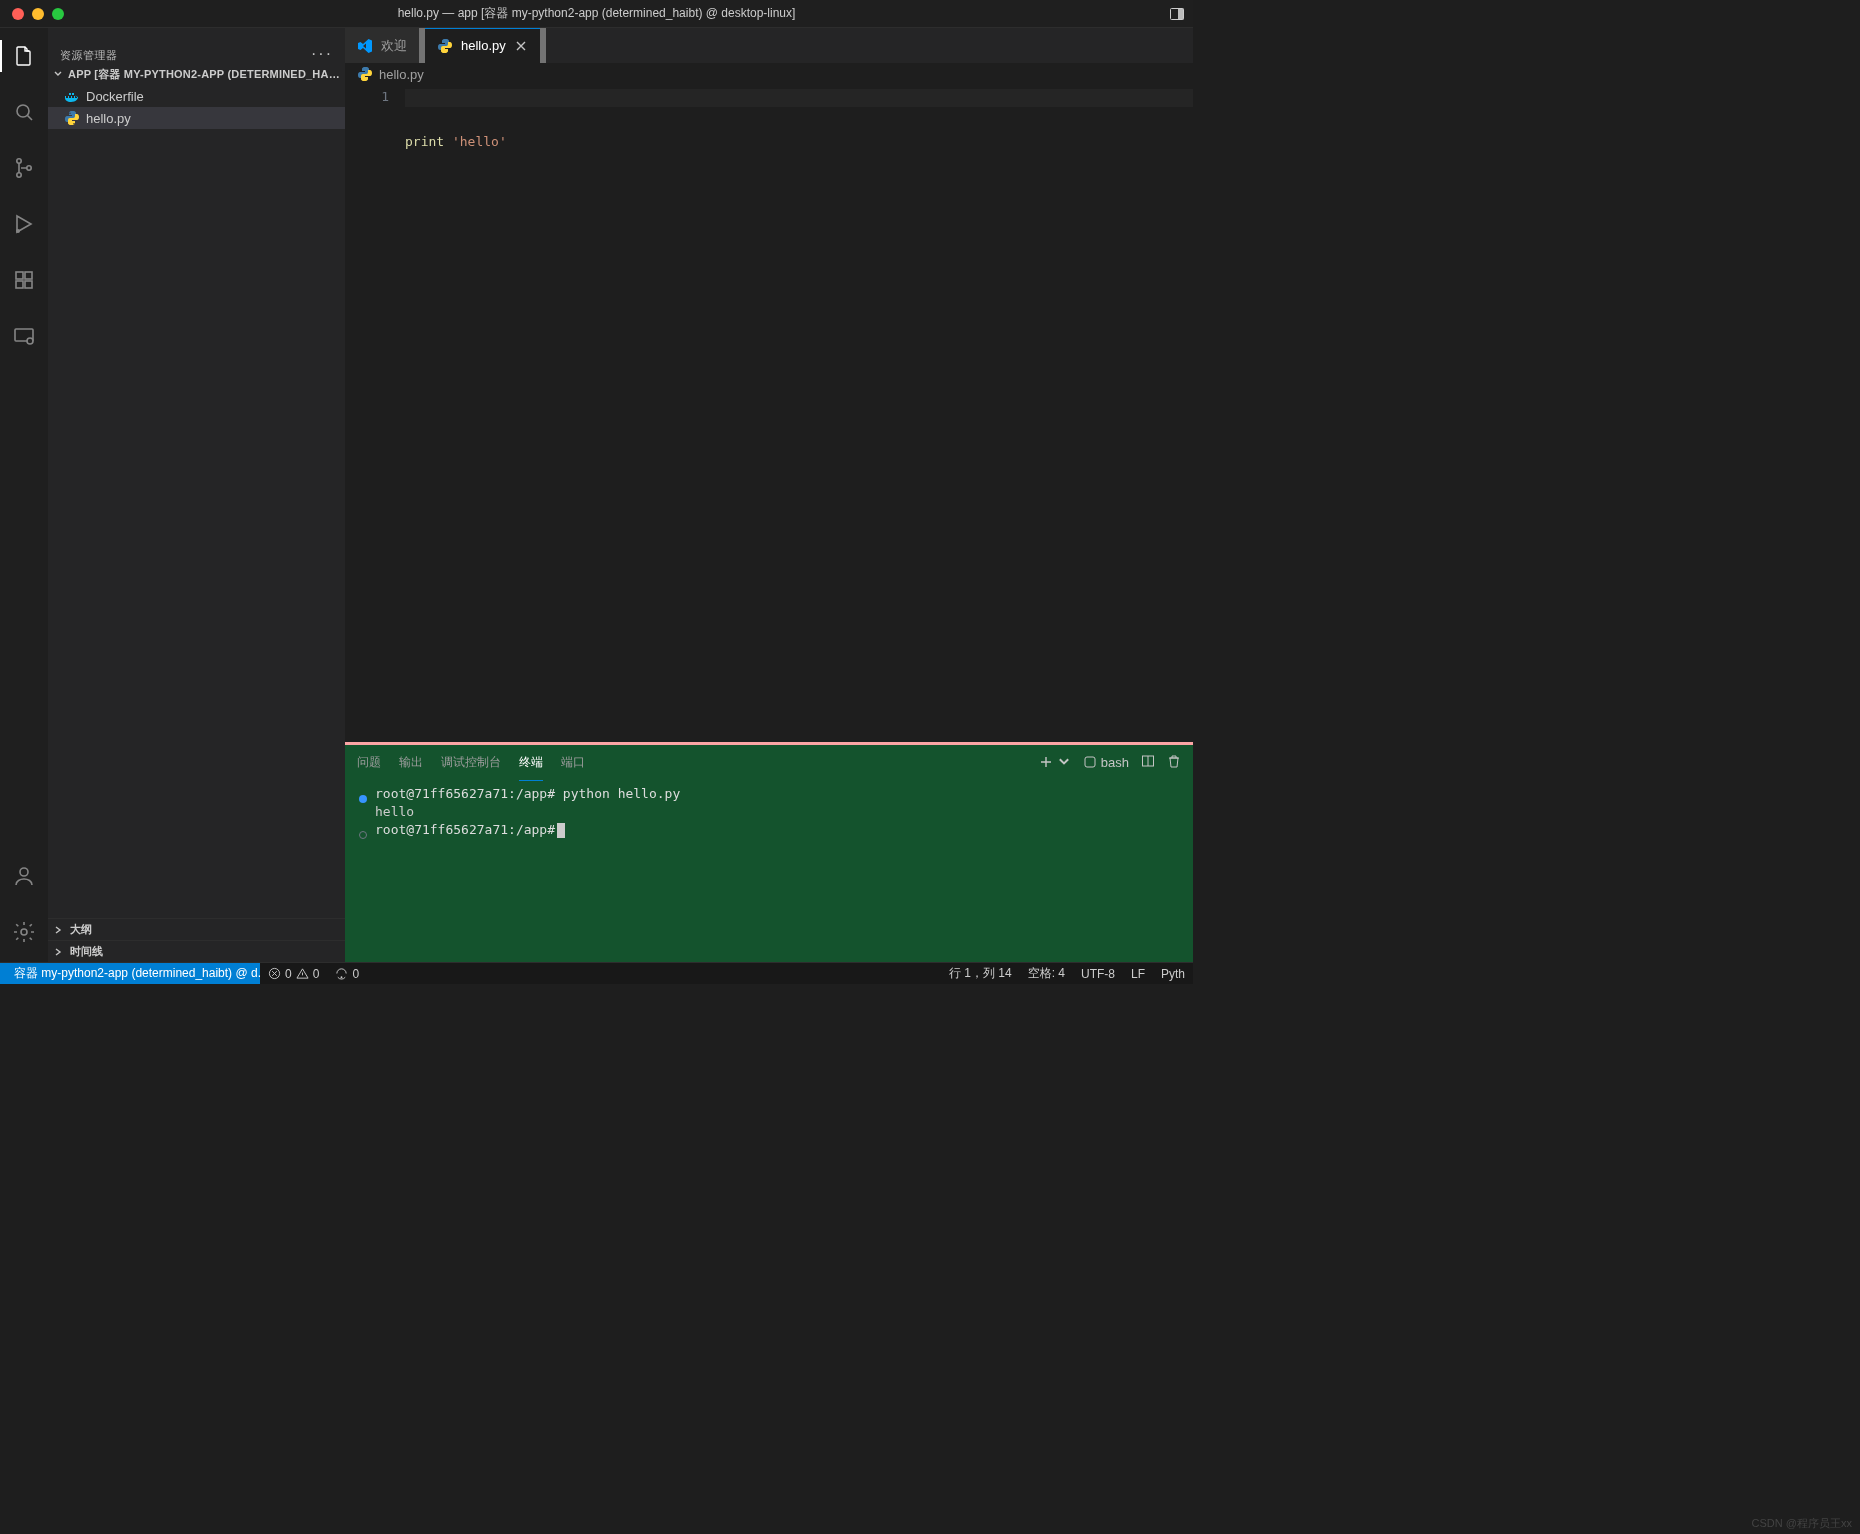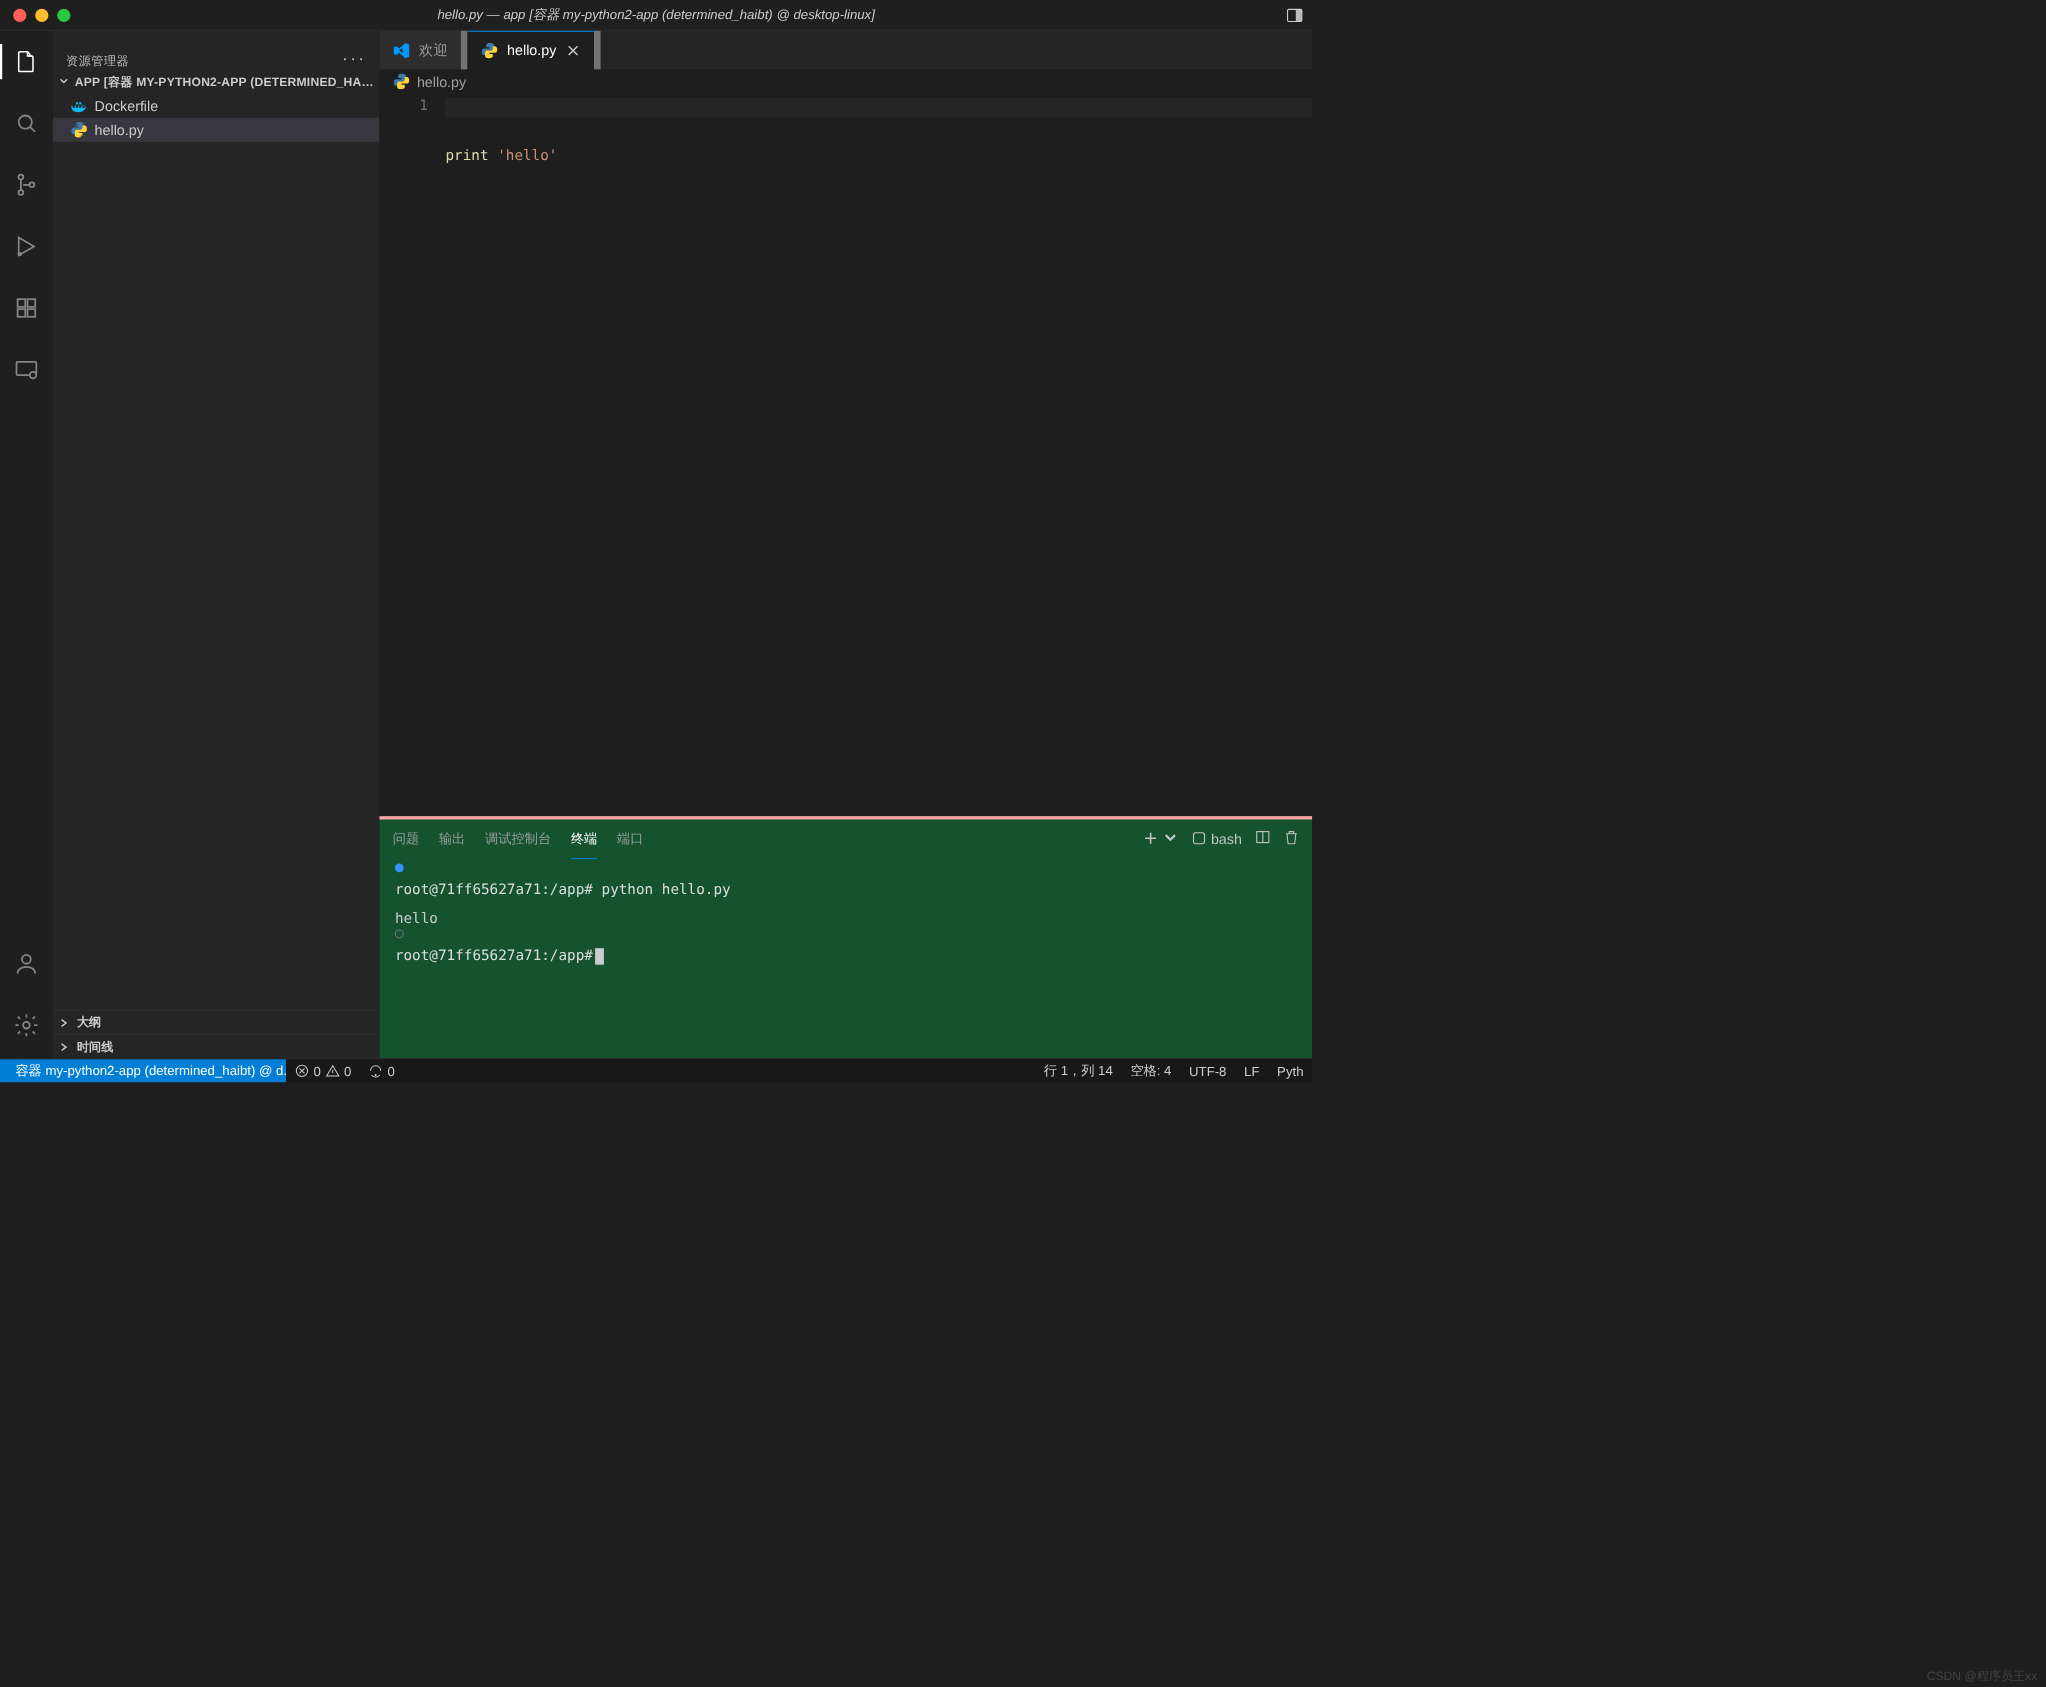--- a/index.html
+++ b/index.html
@@ -22,21 +22,21 @@
     position: relative;
     border-bottom: 1px solid #2d2d2d;
   }
   .traffic-lights { display: flex; gap: 8px; padding-left: 4px; }
   .tl { width: 12px; height: 12px; border-radius: 50%; }
   .tl.red    { background: #ff5f57; }
   .tl.yellow { background: #febc2e; }
   .tl.green  { background: #28c840; }
   .titlebar-title {
     position: absolute; left: 50%; transform: translateX(-50%);
-    color: #cccccc; font-size: 12px; font-style: italic;
+    color: #cccccc; font-size: 12px;
   }
   .titlebar-right {
     margin-left: auto; display: flex; align-items: center;
   }
   .layout-icon { width: 16px; height: 16px; display: inline-flex; justify-content: center; align-items: center; color: #cccccc; }
   .layout-icon svg { display:block; }
 
   
   .main {
     flex: 1; display: flex; min-height: 0;
@@ -141,21 +141,21 @@
   .panel-tab.active::after {
     content:""; position:absolute; left:0; right:0; bottom:-6px; height:1px; background:#007fd4;
   }
   .panel-actions { margin-left:auto; display:flex; align-items:center; gap:12px; color:#c5c5c5;}
   .panel-actions .grp{display:flex;align-items:center;gap:4px;}
   .panel-actions svg{width:14px;height:14px;}
   .terminal {
     flex:1; padding:6px 14px; font-family:"SF Mono",Menlo,Consolas,monospace;
     font-size:13px; color:#cccccc; line-height:18px;
   }
-  .term-line { display:flex; align-items:flex-start; gap:8px;flex-direction:column;}
+  .term-line { display:flex; align-items:flex-end; gap:8px;}
   .term-dot { width:8px; height:8px; border-radius:50%; }
   .term-dot.fill { background:#3794ff;}
   .term-dot.hollow { border:1px solid #6e7681;}
   .term-prompt{color:#dddddd;}
   .term-cursor{ width:8px; height:15px; background:#cccccc; display:inline-block; margin-left:2px; vertical-align:middle;}
 
   
   .statusbar {
     height:22px; background:#181818; display:flex; align-items:center;
     font-size:12px; color:#cccccc; border-top:1px solid #2d2d2d;

